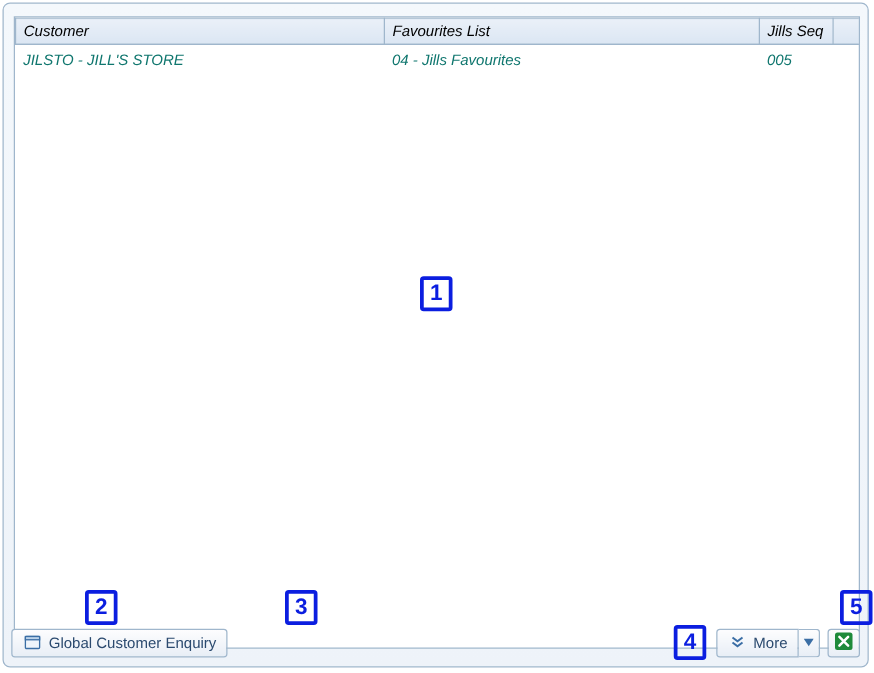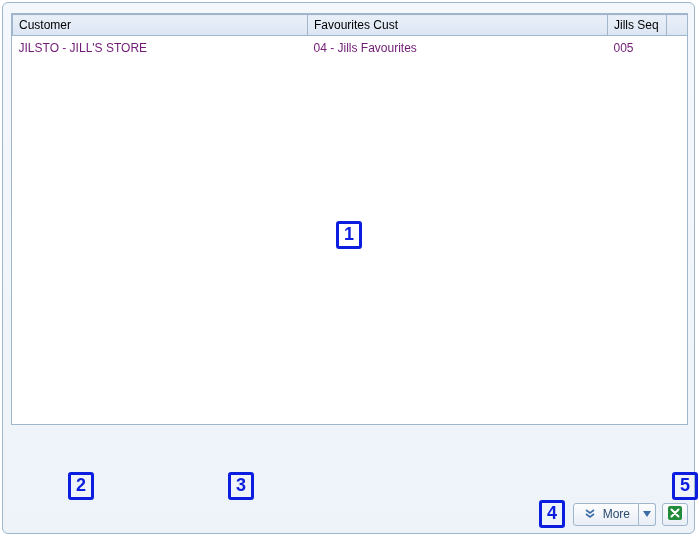--- a/index.html
+++ b/index.html
@@ -21,46 +21,47 @@
     border: 1px solid #9fb6cc;
     border-radius: 6px;
     background: linear-gradient(#f4f8fc, #eef3f9);
     box-sizing: border-box;
   }
   .table-wrap {
     position: absolute;
     left: 8px;
     top: 10px;
     width: 677px;
-    height: 412px;
+    height: 506px;
     background: #ffffff;
     border: 1px solid #9fb6cc;
     box-sizing: border-box;
     overflow: hidden;
+    font-style: italic;
   }
   table.grid {
     border-collapse: collapse;
     width: 100%;
     table-layout: fixed;
   }
   table.grid th {
     background: linear-gradient(#eaf0f8, #dbe6f3);
     border: 1px solid #9fb6cc;
     text-align: left;
     font-weight: normal;
     padding: 3px 6px;
     color: #000;
     height: 20px;
     box-sizing: border-box;
     overflow: hidden;
     white-space: nowrap;
   }
   table.grid td {
     padding: 3px 6px;
-    color: #701a75;
+    color: #0f766e;
     height: 18px;
     white-space: nowrap;
     overflow: hidden;
   }
   .col-customer { width: 295px; }
   .col-fav      { width: 300px; }
   .col-seq      { width: 59px; }
   .col-gutter   { width: 21px; }
 
   .toolbar {
@@ -148,38 +149,47 @@
     <table class="grid">
       <colgroup>
         <col class="col-customer">
         <col class="col-fav">
         <col class="col-seq">
         <col class="col-gutter">
       </colgroup>
       <thead>
         <tr>
           <th>Customer</th>
-          <th>Favourites Cust</th>
+          <th>Favourites List</th>
           <th>Jills Seq</th>
           <th></th>
         </tr>
       </thead>
       <tbody>
         <tr>
           <td>JILSTO - JILL'S STORE</td>
           <td>04 - Jills Favourites</td>
           <td>005</td>
           <td></td>
         </tr>
       </tbody>
     </table>
   </div>
 
   <div class="toolbar">
 
+    <button class="btn">
+      <span class="icon-slot">
+        <svg width="14" height="14" viewBox="0 0 16 16">
+          <rect x="1.5" y="2.5" width="13" height="11" rx="1" fill="#eef4fb" stroke="#3b6ea5" stroke-width="1.2"></rect>
+          <rect x="1.5" y="2.5" width="13" height="3" fill="#bcd3ea" stroke="#3b6ea5" stroke-width="1.2"></rect>
+        </svg>
+      </span>
+      <span>Global Customer Enquiry</span>
+    </button>
 
     <div class="spacer"></div>
 
     <div class="more-group">
       <button class="btn">
         <span class="icon-slot">
           <svg width="12" height="12" viewBox="0 0 12 12">
             <polyline points="2,2 6,5 10,2" fill="none" stroke="#3b6ea5" stroke-width="1.6"></polyline>
             <polyline points="2,6 6,9 10,6" fill="none" stroke="#3b6ea5" stroke-width="1.6"></polyline>
           </svg>

